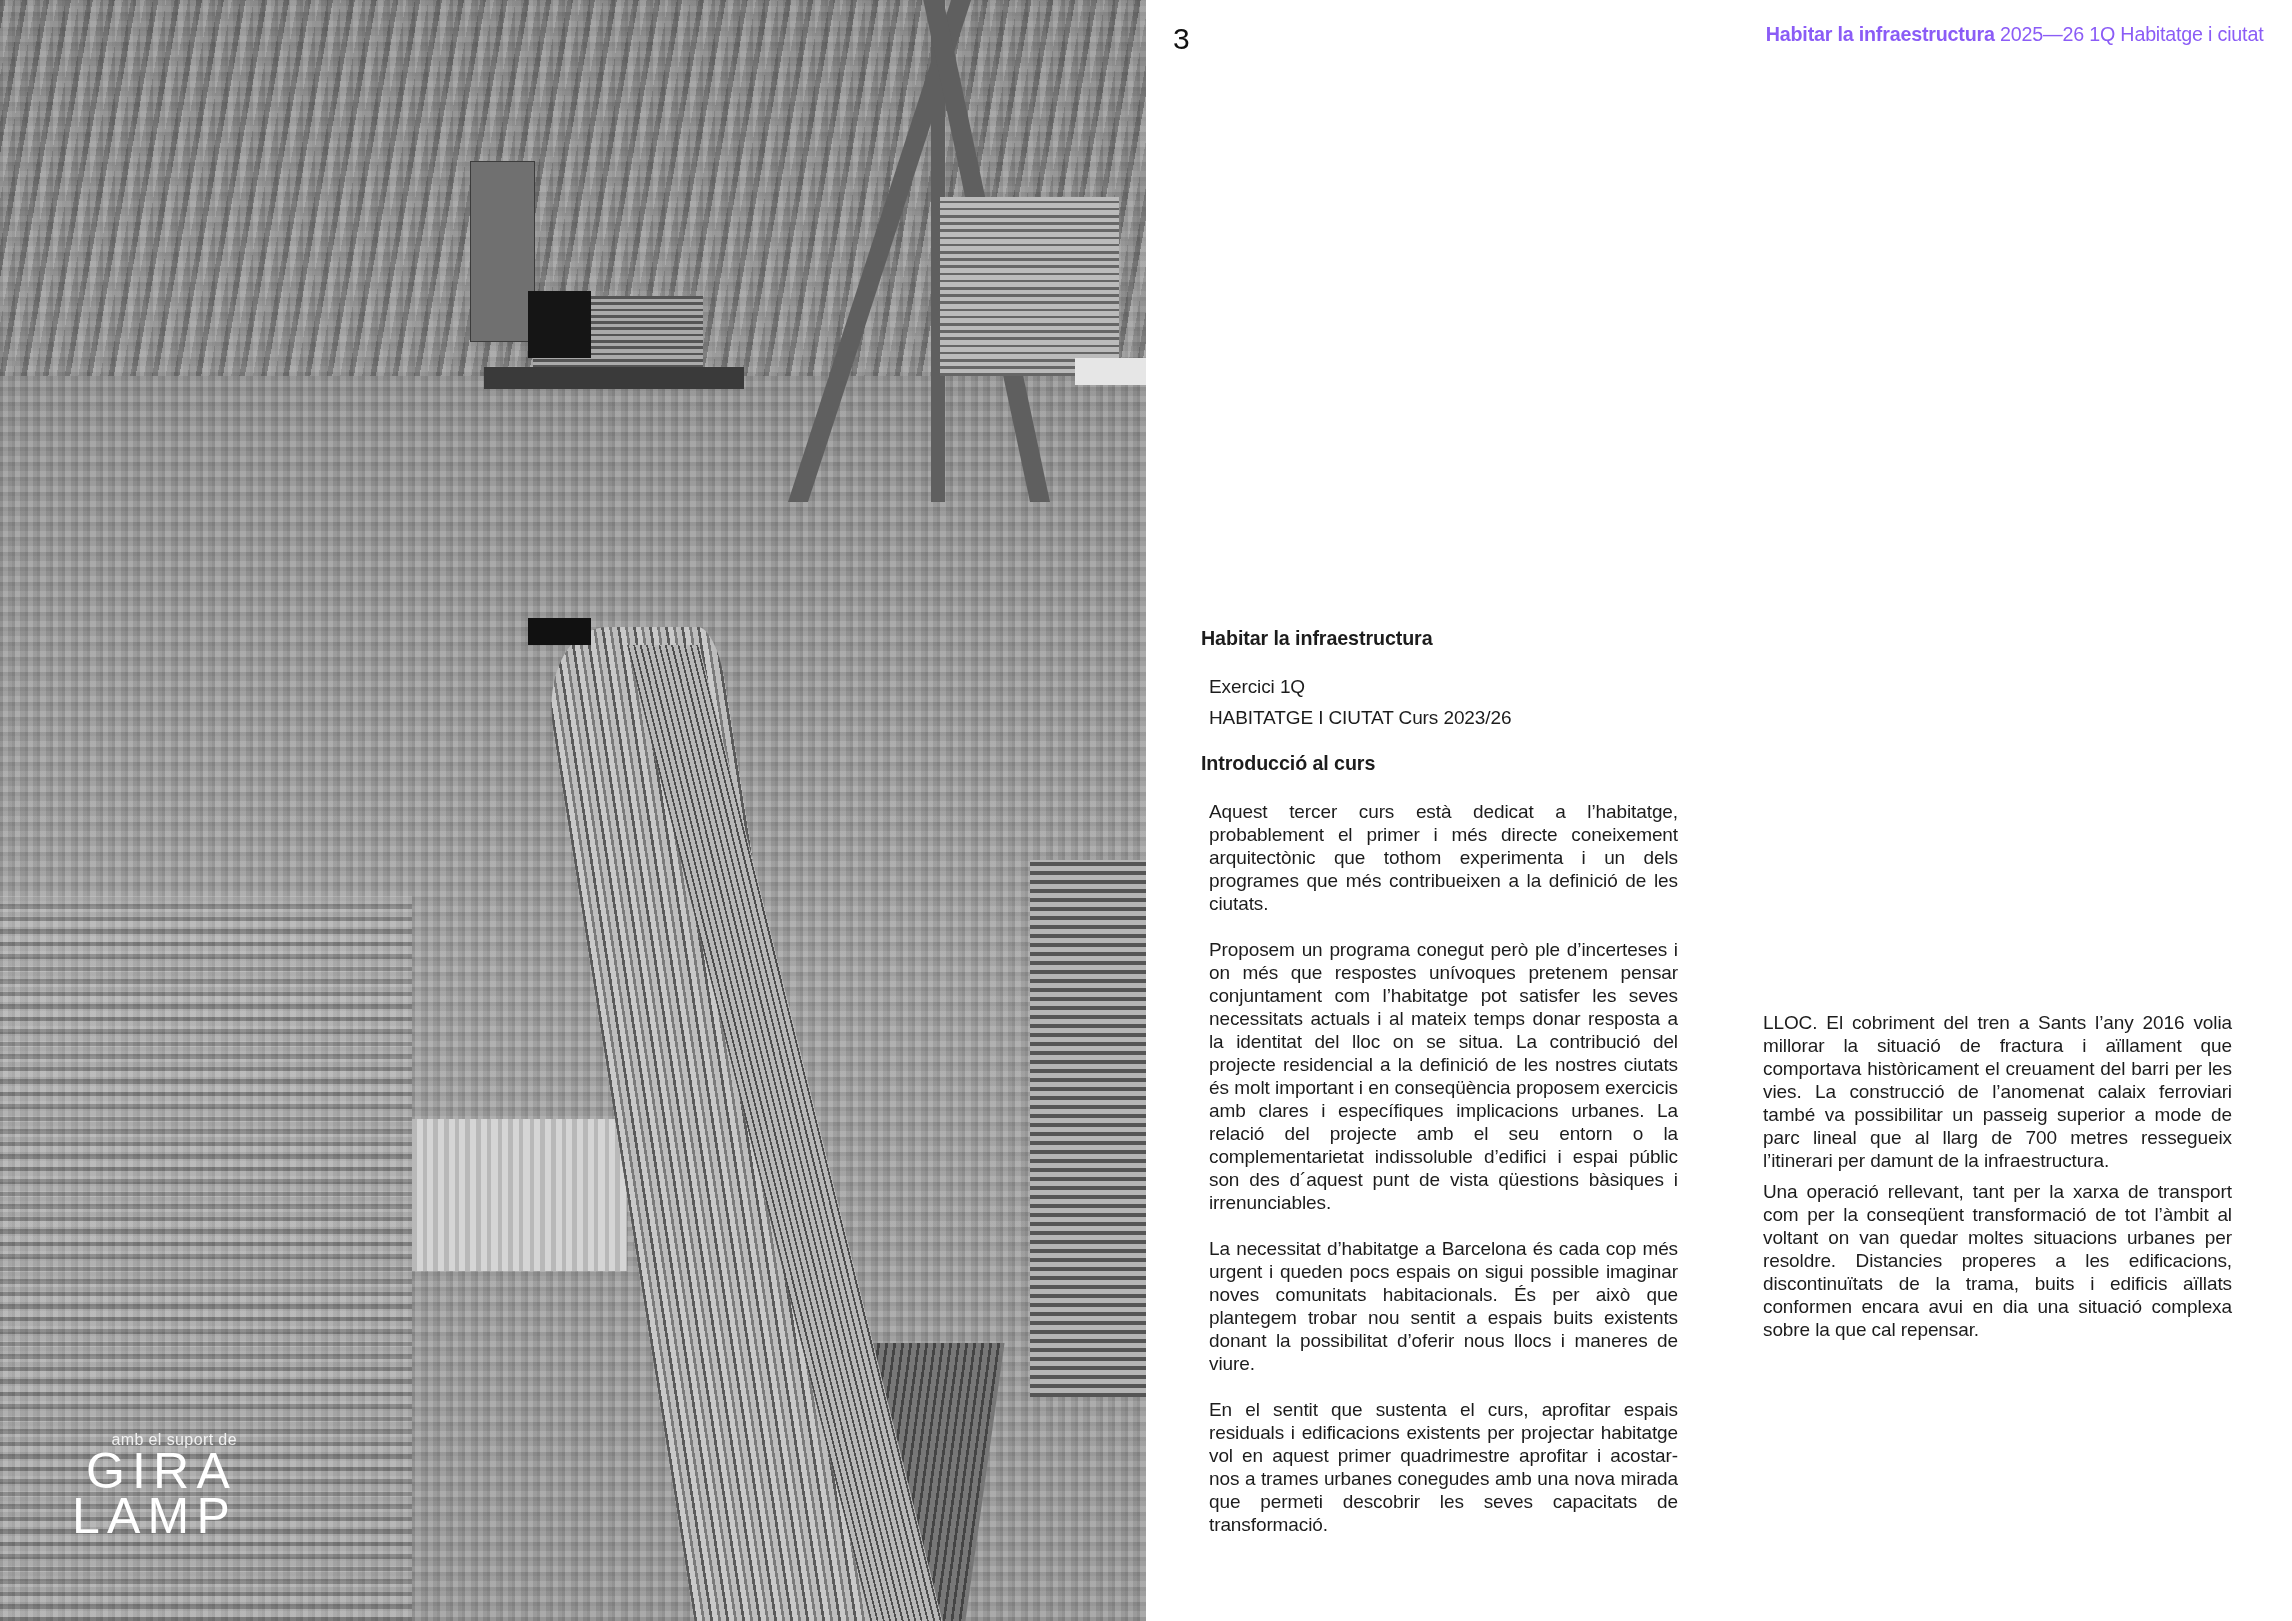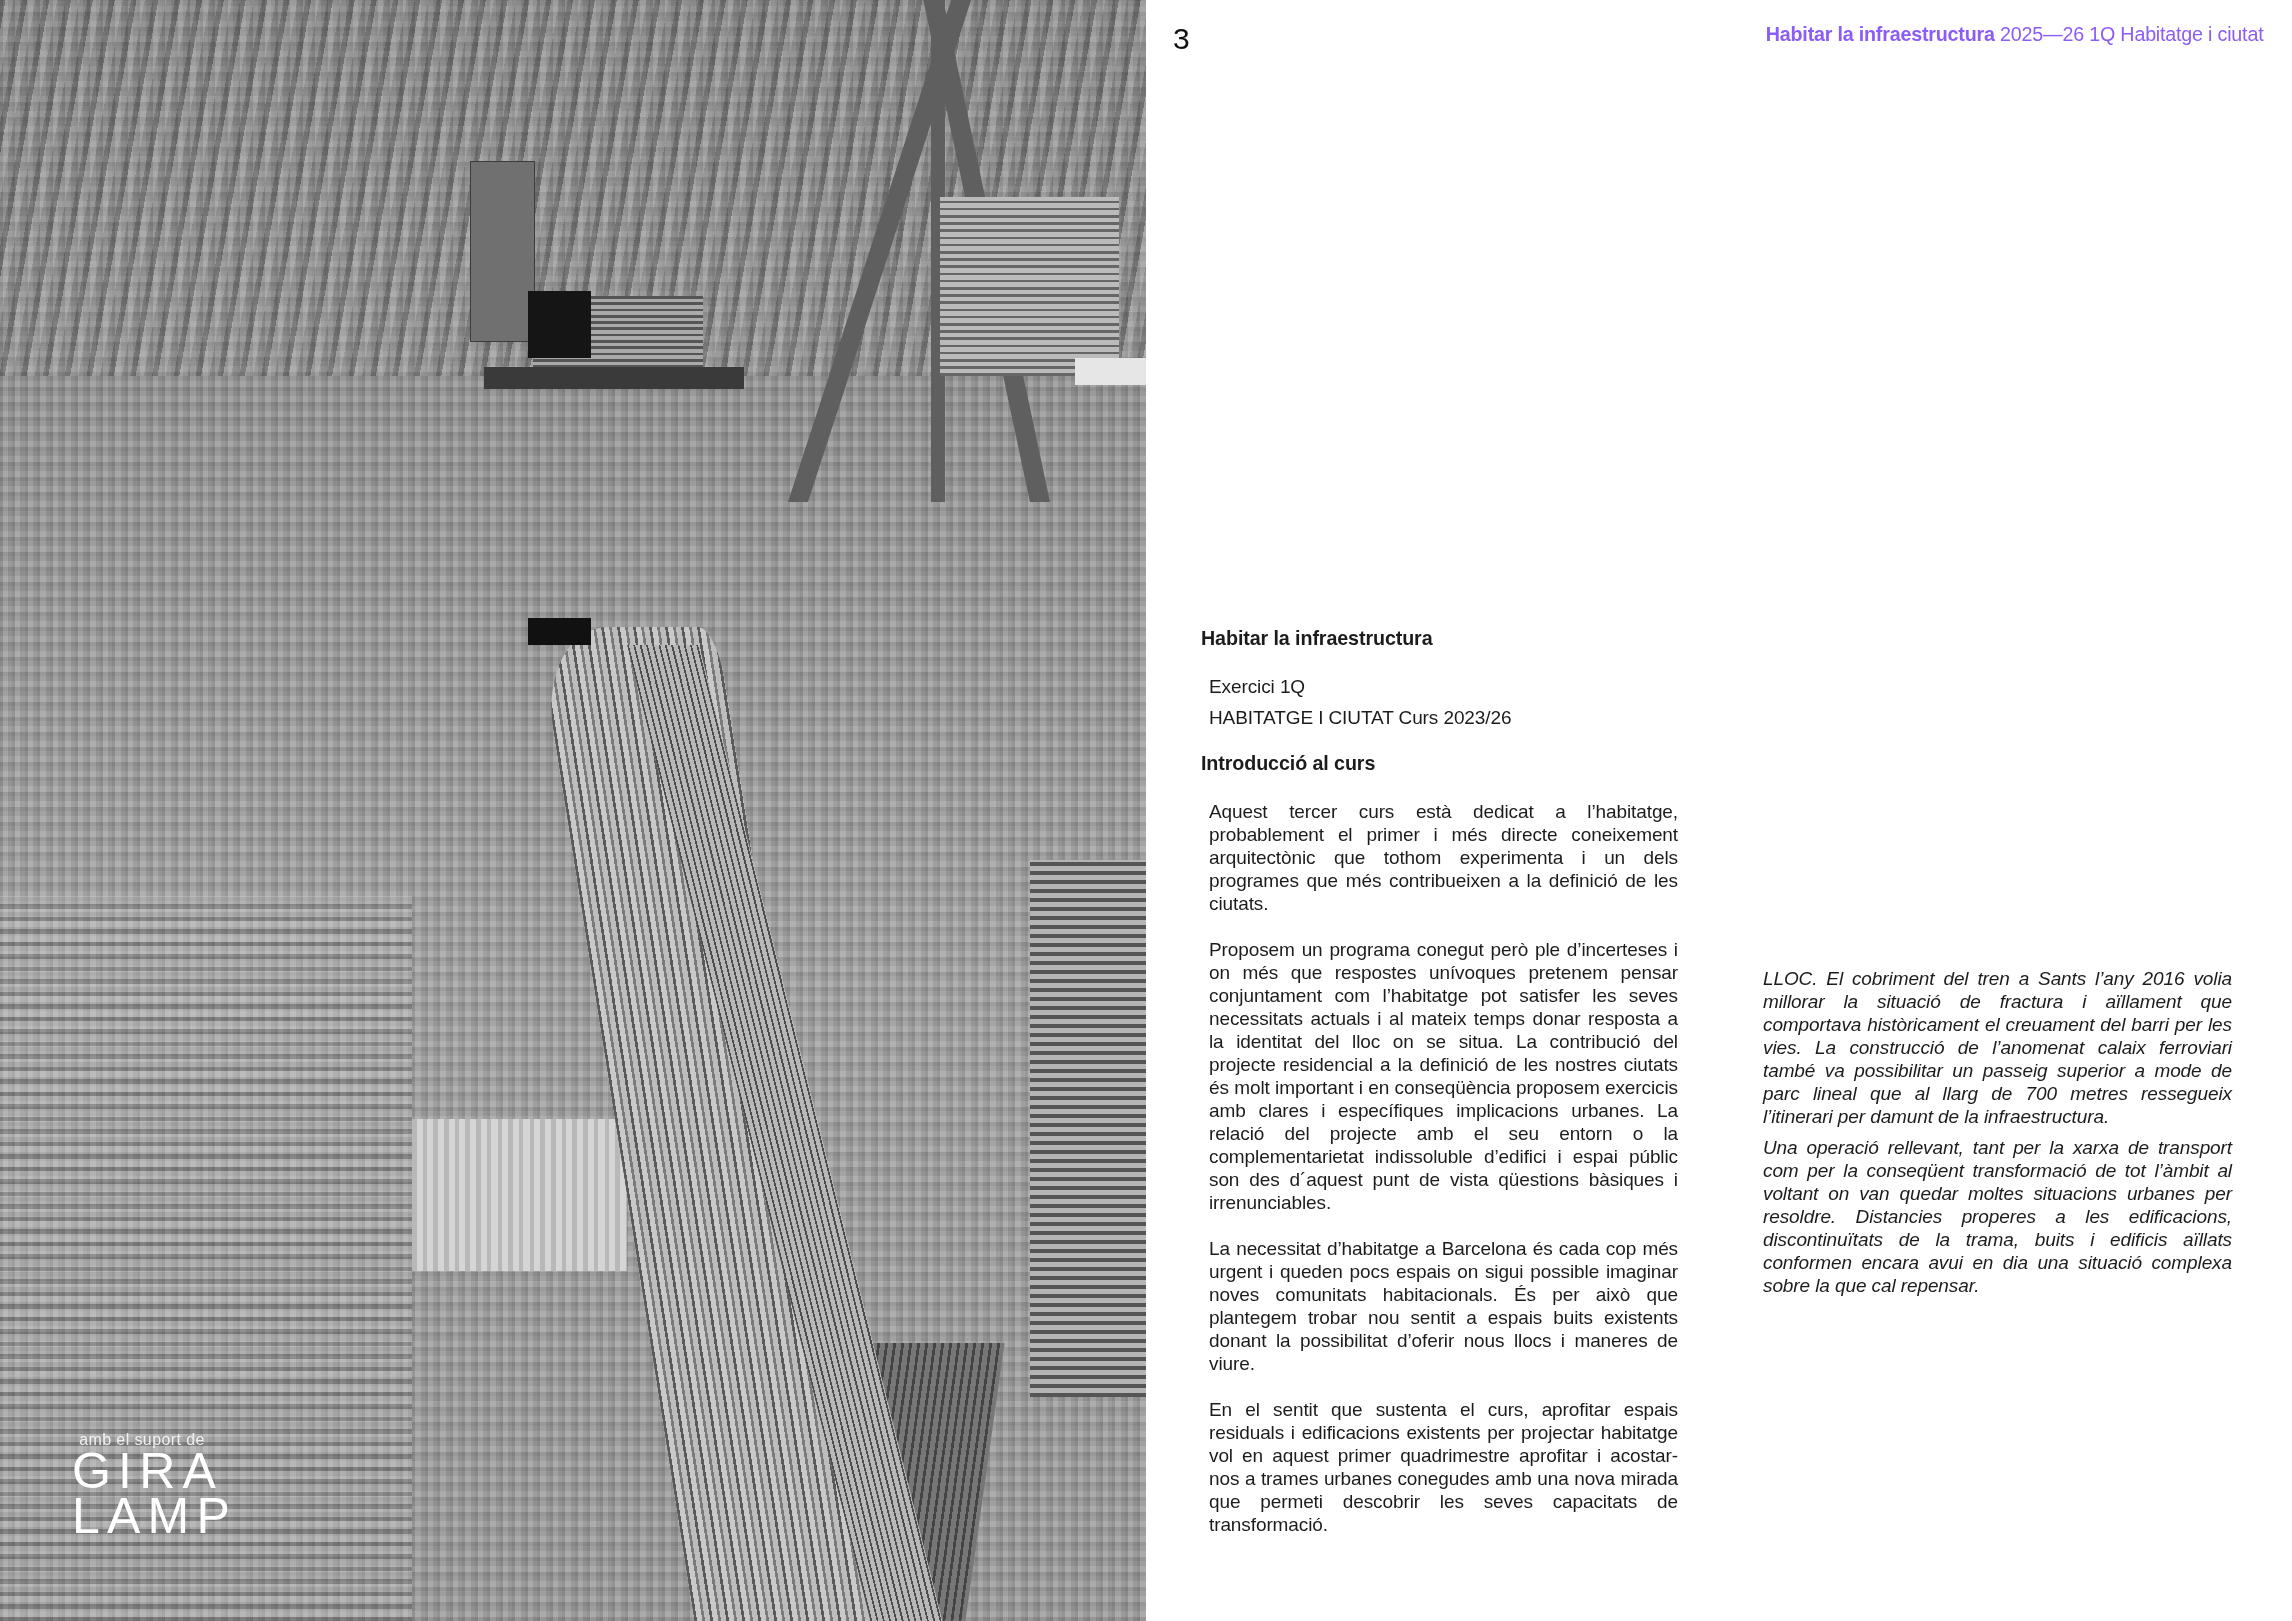--- a/index.html
+++ b/index.html
@@ -8,20 +8,21 @@
     font-family: "Liberation Sans", "DejaVu Sans", sans-serif; color: #1a1a1a;
     position: relative;
   }
   
   .photo {
     position: absolute; left: 0; top: 0; width: 1146px; height: 1621px; overflow: hidden;
     background:
       repeating-linear-gradient(90deg, rgba(0,0,0,0.10) 0 2.7px, rgba(255,255,255,0.08) 2.7px 8px, rgba(0,0,0,0.05) 8px 12.5px),
       repeating-linear-gradient(0deg, rgba(0,0,0,0.09) 0 3.6px, rgba(255,255,255,0.07) 3.6px 9.9px, rgba(0,0,0,0.04) 9.9px 15px),
       linear-gradient(180deg, #8a8a8a 0%, #9a9a9a 30%, #a5a5a5 60%, #9c9c9c 100%);
+    text-align: right;
   }
   .photo .blk { position: absolute; }
   .rail {
     position: absolute; left: 537px; top: 627px; width: 179px; height: 1030px;
     background:
       repeating-linear-gradient(90deg, #5a5a5a 0 2.7px, #c9c9c9 2.7px 8px, #7a7a7a 8px 10.7px, #bdbdbd 10.7px 16px);
     transform: skewX(9deg); transform-origin: top;
     border-radius: 40% 10% 0 0 / 10% 5% 0 0;
   }
   .rail2 {
@@ -36,21 +37,21 @@
   .logo .sub { font-size: 16px; font-weight: 300; letter-spacing: 0.4px; opacity: 0.85; margin-left: 7.2px; }
   .logo .word { font-size: 50px; font-weight: 400; letter-spacing: 7.2px; line-height: 45px; }
 
   
   .pagenum { position: absolute; left: 1173px; top: 21.5px; font-size: 30px; color: #111; }
   .running-header { position: absolute; right: 29.6px; top: 23px; font-size: 19.7px; color: #8b5cf6; letter-spacing: -0.2px; }
   .running-header b { font-weight: 700; }
 
   .col { position: absolute; font-size: 19px; line-height: 23px; color: #1c1c1c; text-align: justify; letter-spacing: -0.1px; }
   .col-left { left: 1201px; top: 627px; width: 485px; }
-  .col-right { left: 1755px; top: 959px; width: 485px; font-style: italic; }
+  .col-right { left: 1755px; top: 1003px; width: 485px; }
   .col p { margin: 8px; }
   .title-bold { font-weight: 700; font-size: 19.7px; margin: 0 0 25px 0 !important; }
   .plain { text-align: left; }
   .gap { margin-bottom: 23px !important; }
 </style>
 </head>
 <body>
 
 <div class="photo">
 

